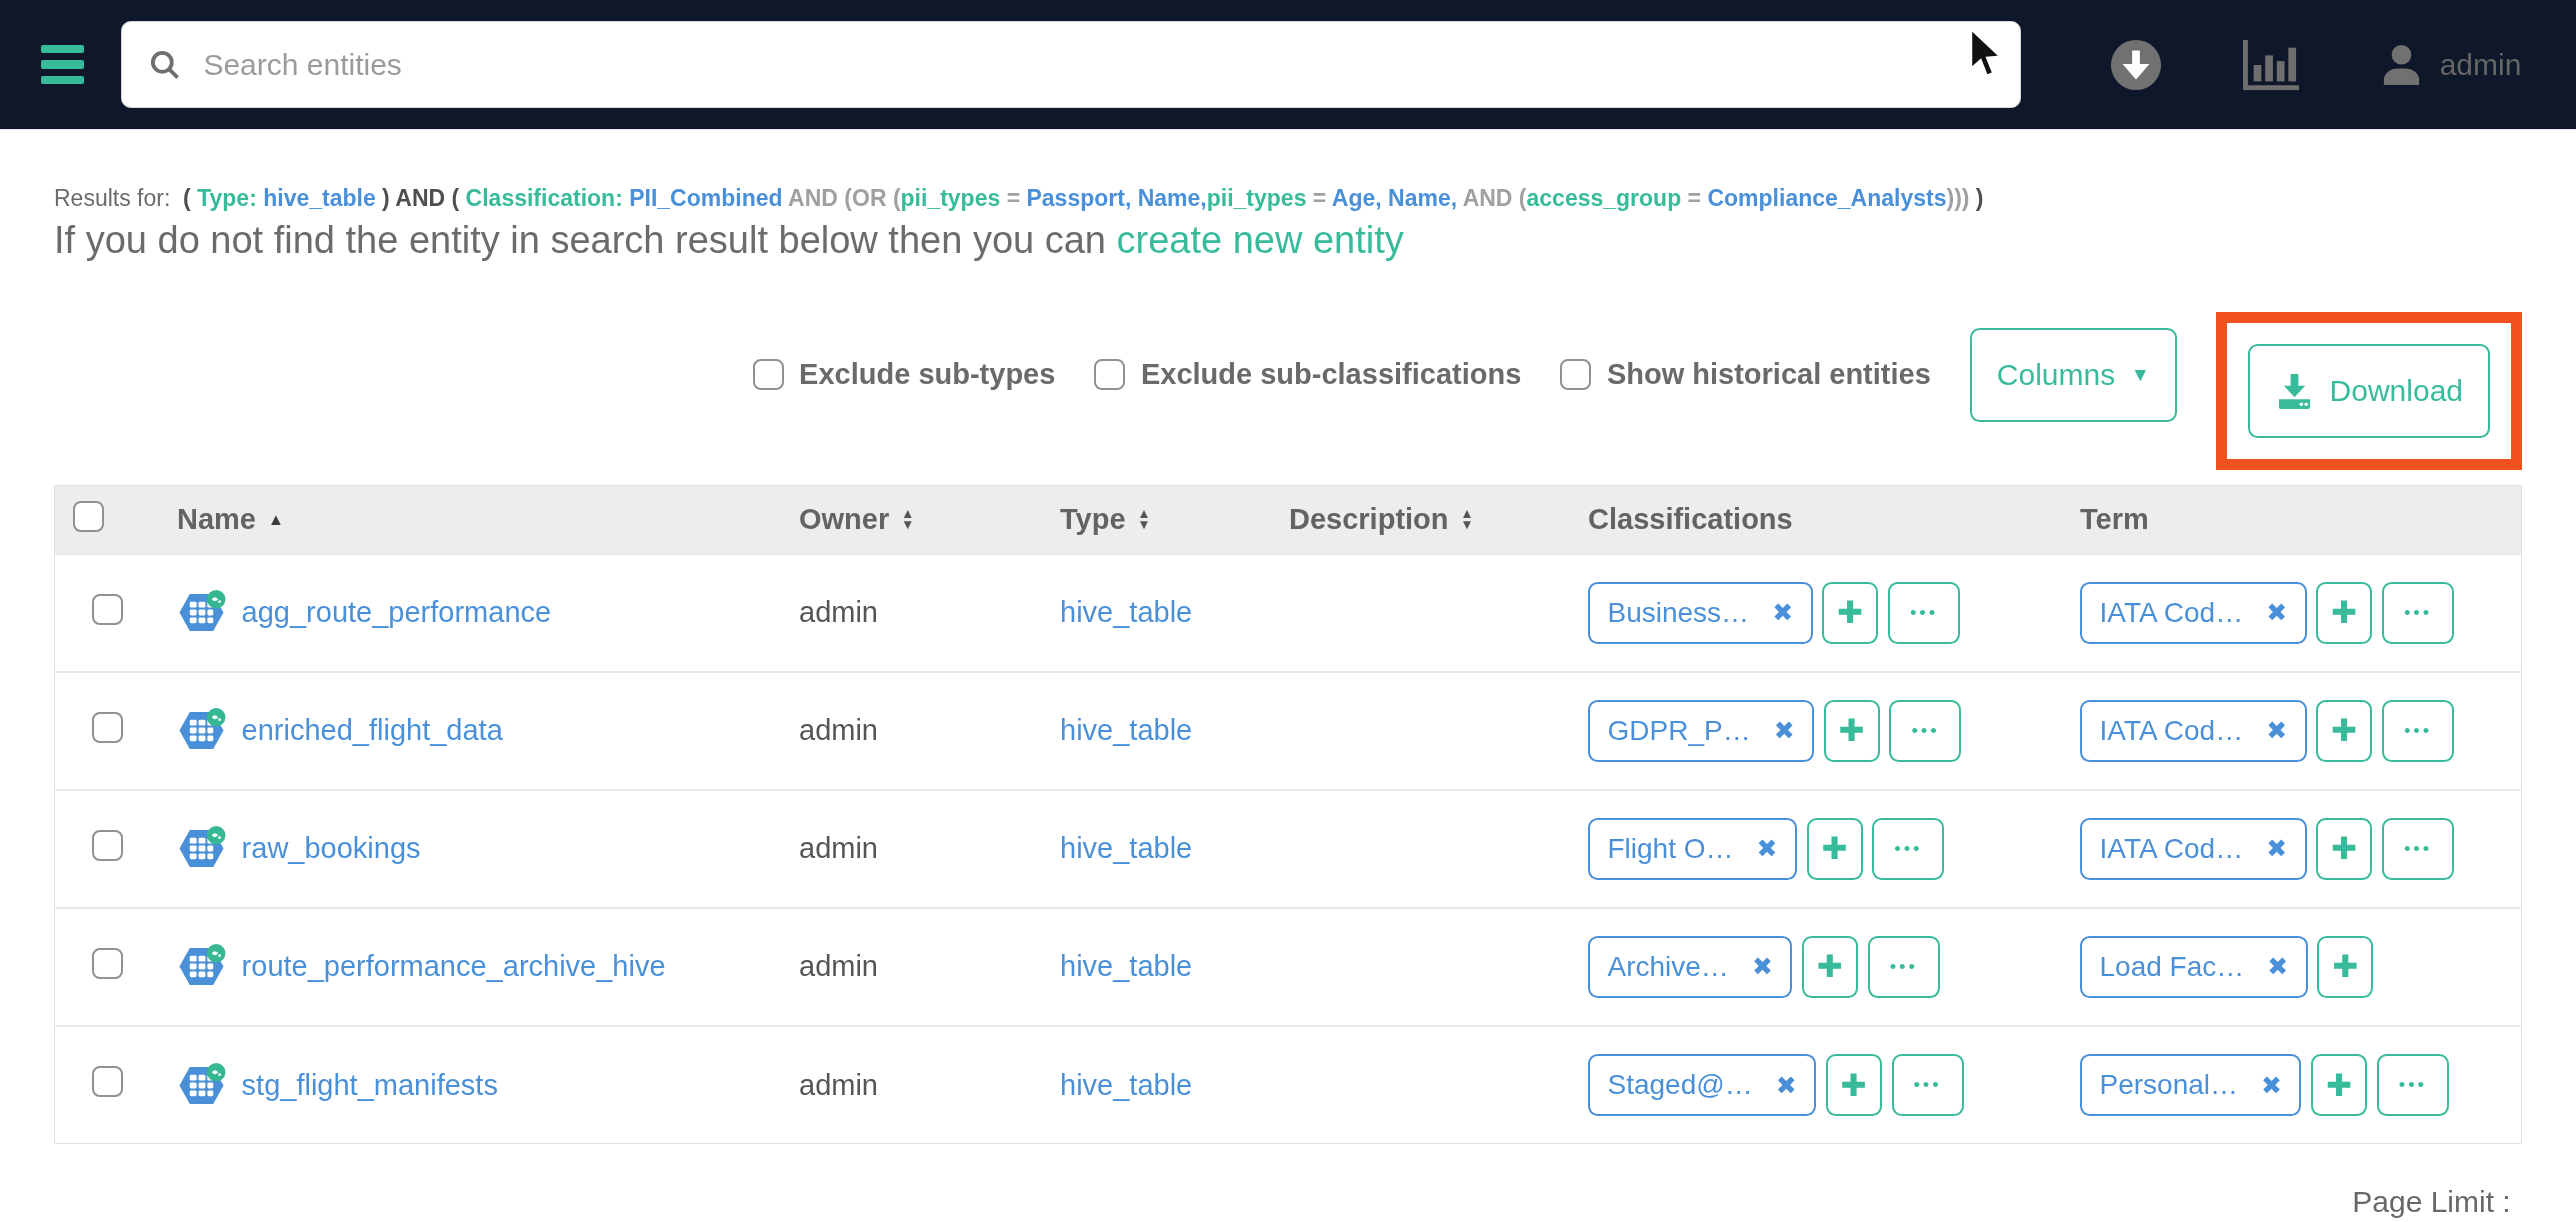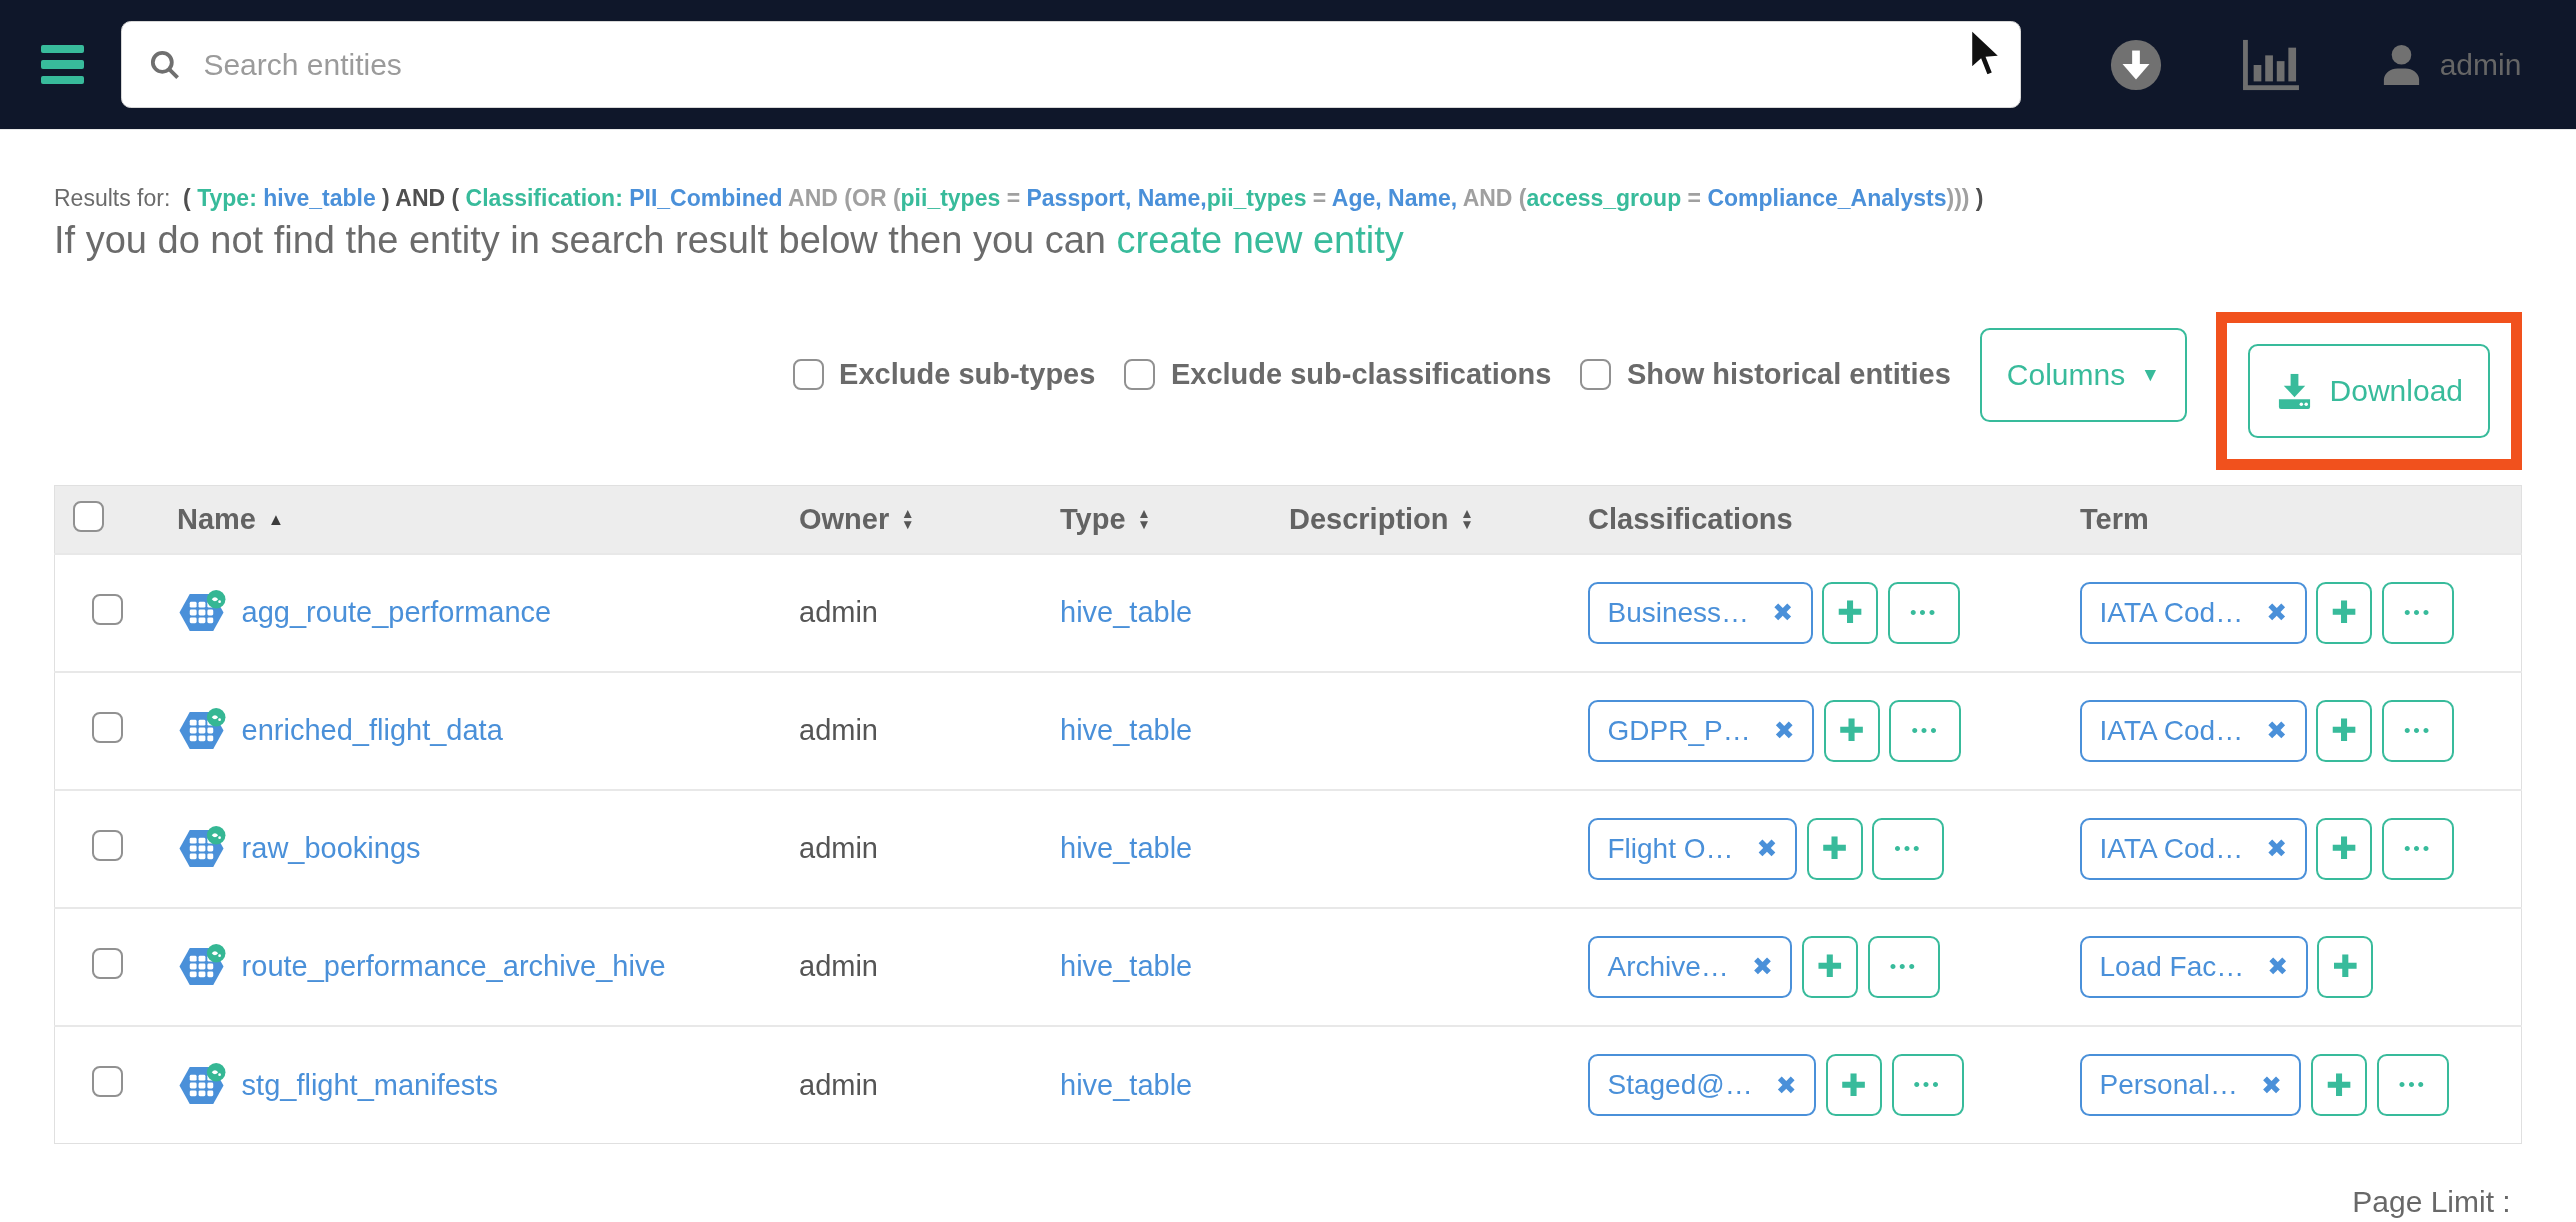--- a/index.html
+++ b/index.html
@@ -29,21 +29,21 @@
   .main{padding:0 54px;}
   .results{margin-top:51px;font-size:23px;line-height:1.5;white-space:pre-wrap;}
   .seg-plain{color:var(--txt);font-weight:400;}
   .seg-dark{color:var(--dark);font-weight:700;}
   .seg-gray{color:var(--gray);font-weight:700;}
   .seg-teal{color:var(--teal);font-weight:700;}
   .seg-blue{color:var(--blue);font-weight:700;}
   .hint{font-size:38px;color:var(--txt);margin-top:3.9px;}
   .hint a{color:var(--teal);text-decoration:none;}
   
-  .controls{display:flex;align-items:center;justify-content:flex-end;gap:29px;margin-top:17.5px;min-height:121px;}
+  .controls{display:flex;align-items:center;justify-content:flex-end;gap:39px;margin-top:17.5px;min-height:121px;}
   .cbl{display:flex;align-items:center;gap:15.6px;font-size:29px;font-weight:700;color:#6a6a6a;}
   .cb{width:31px;height:31px;border:2.9px solid #919191;border-radius:7.8px;background:#fff;display:inline-block;flex:none;}
   .btn{border:2.9px solid var(--teal);color:var(--teal);border-radius:9.7px;background:#fff;
     height:94px;padding:0 25px;display:inline-flex;align-items:center;gap:15.6px;font-size:30px;cursor:pointer;}
   .caret{font-size:19.4px;line-height:1;}
   .hl-box{border:11.7px solid var(--orange);padding:21px;background:#fff;margin-top:32px;}
   
   table.results-tbl{width:100%;border-collapse:collapse;table-layout:fixed;margin-top:15.6px;
     border:1.9px solid #e0e0e0;}
   .results-tbl thead th{background:#ededed;height:68px;font-size:29px;font-weight:700;color:#636363;

